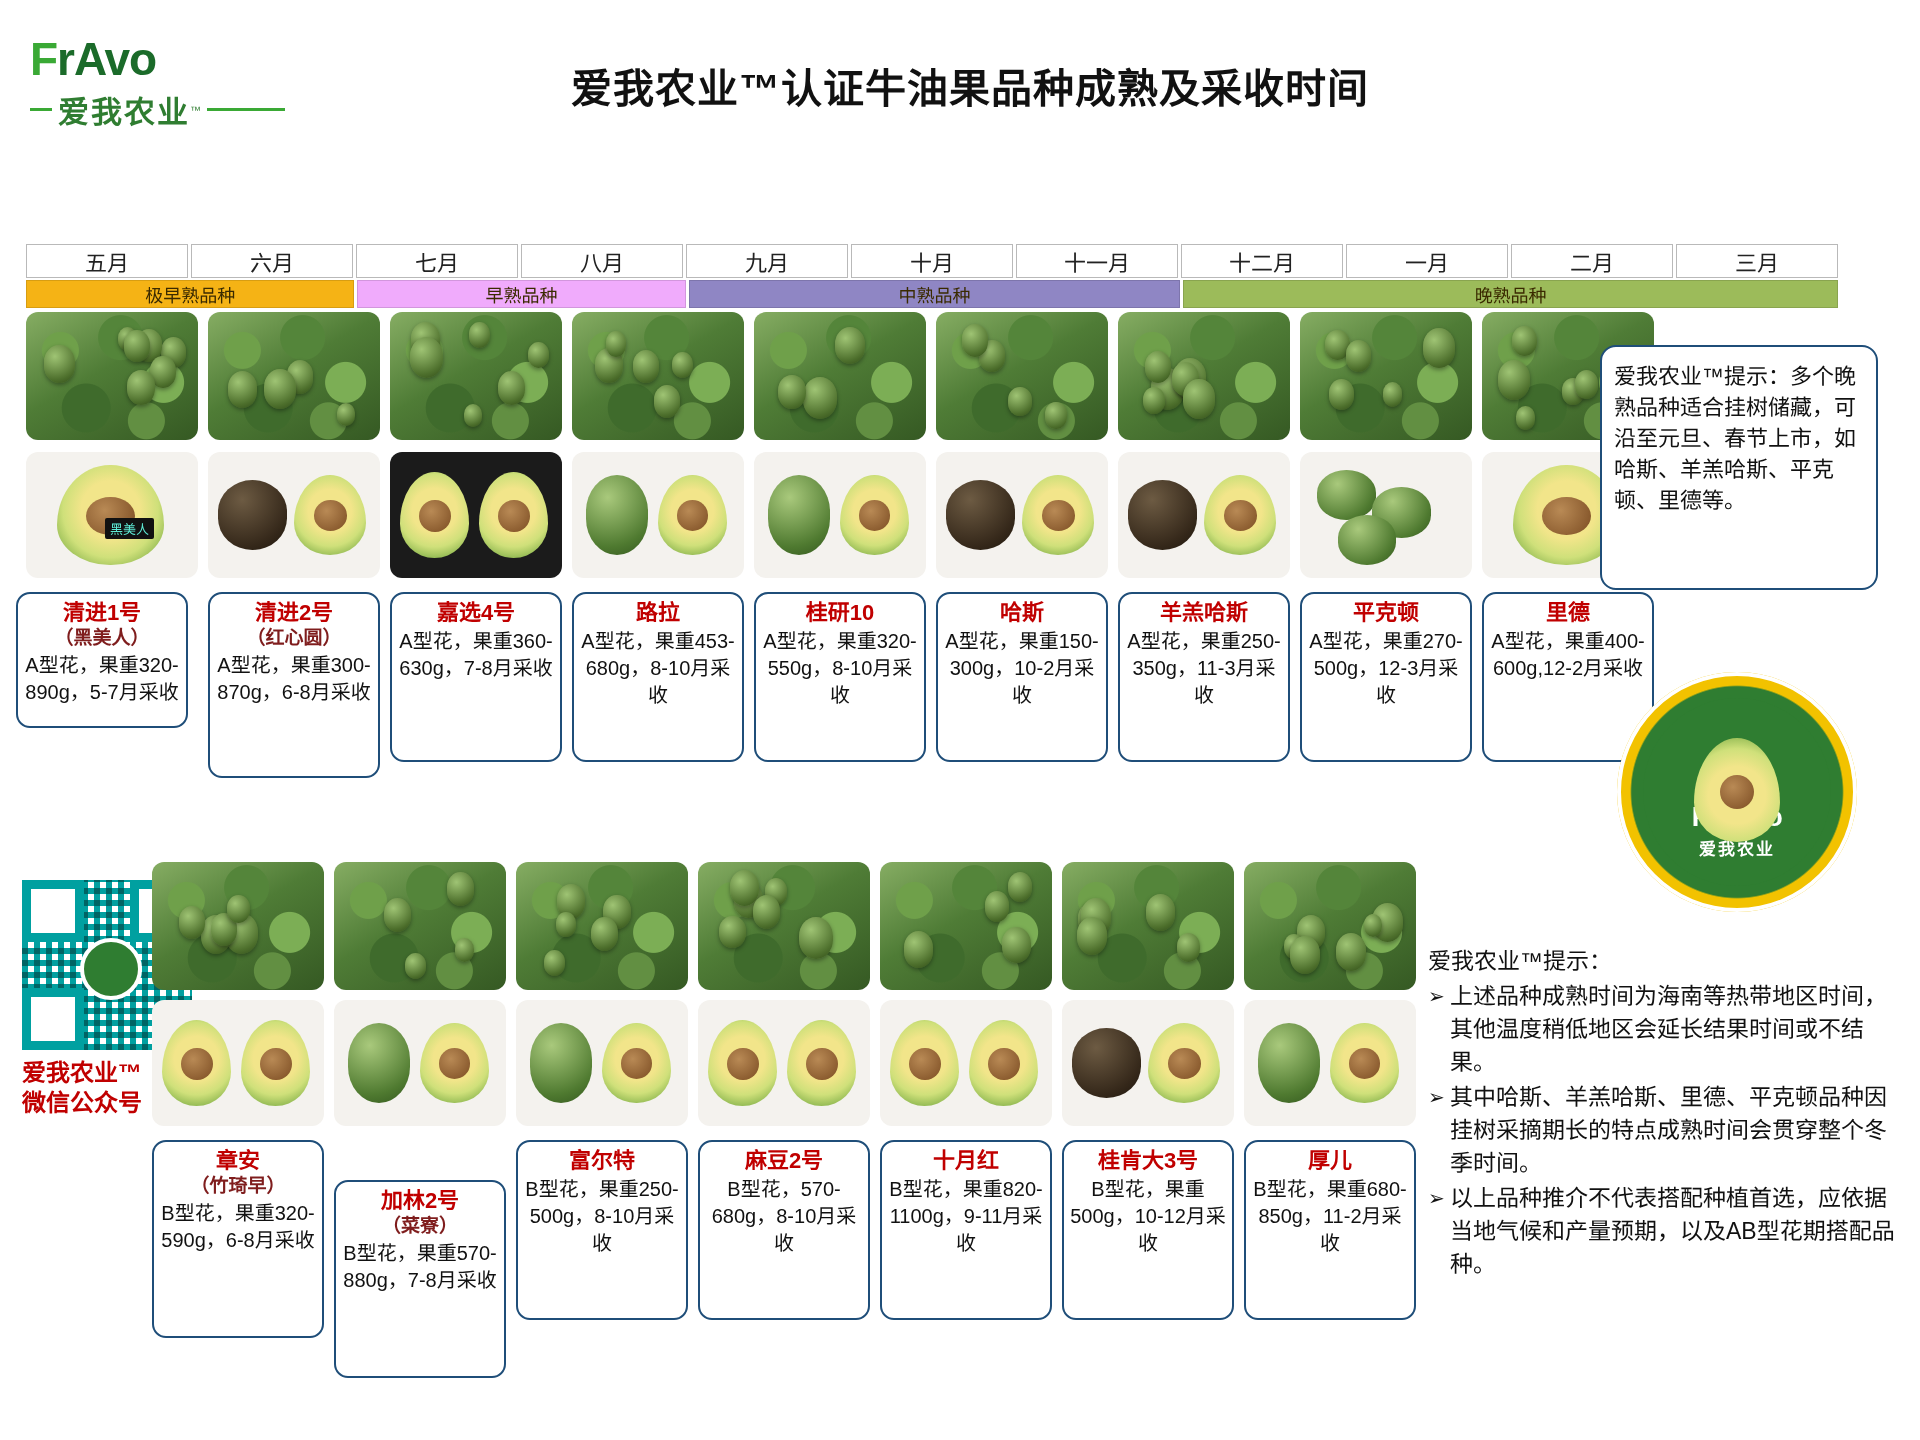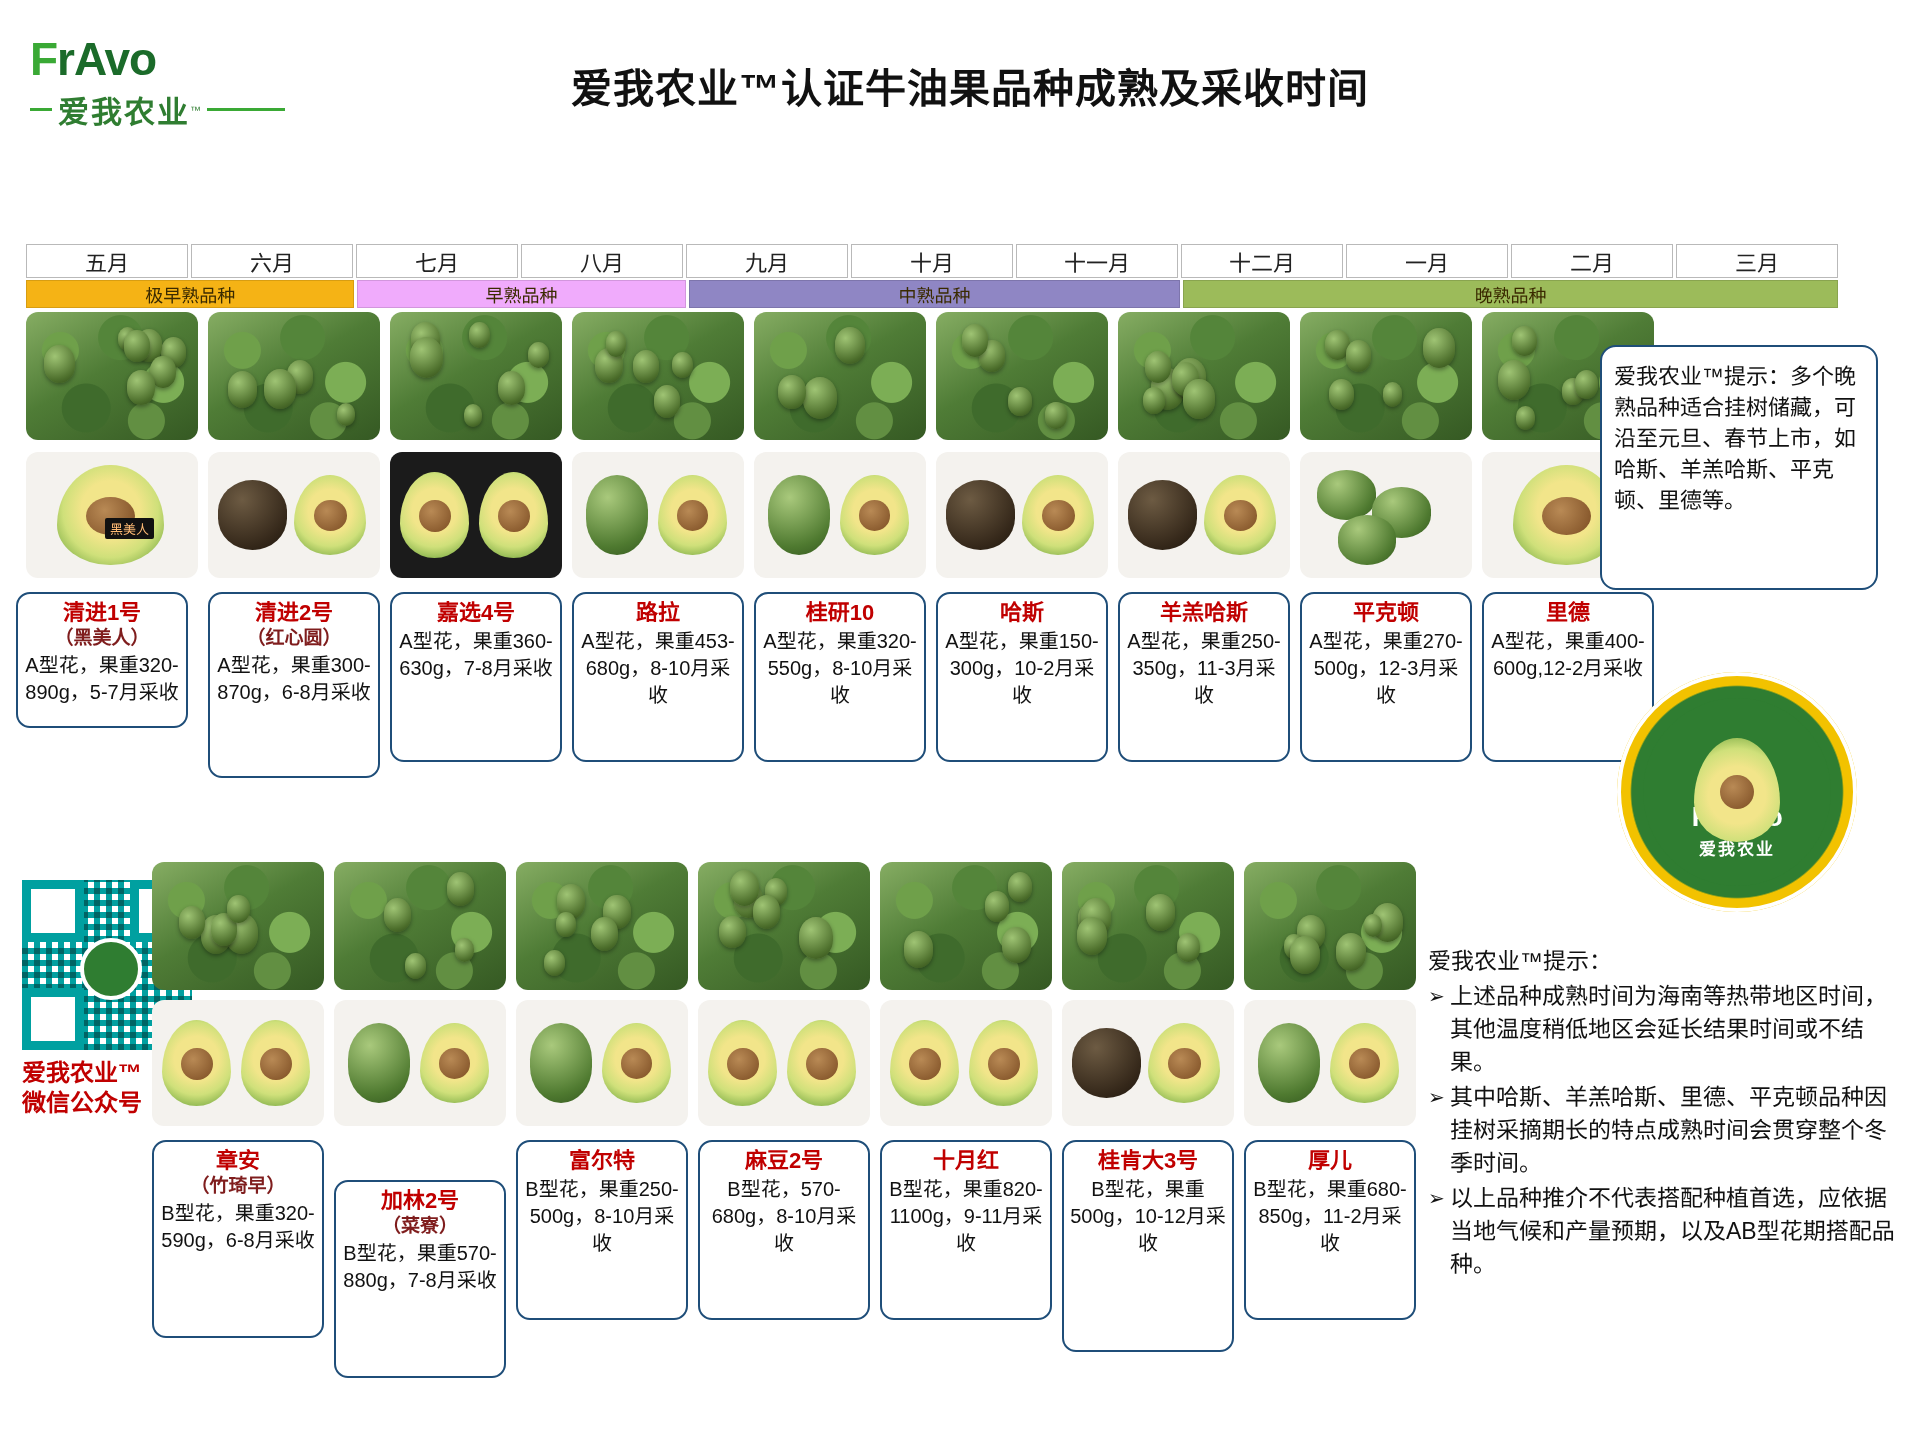--- a/index.html
+++ b/index.html
@@ -203,21 +203,21 @@
       <span class="fruit-on-tree" style="left: 80.314px; top: 65.9108px; width: 21.3447px; height: 26.6809px;"></span>
       <span class="fruit-on-tree" style="left: 92.7188px; top: 58.3743px; width: 23.0067px; height: 28.7583px;"></span>
     </div>
   </div>
 
 <div id="rowA-cuts">
     <div class="tile tile-cut" style="left: 26px; top: 452px; width: 172px; height: 126px; background: rgb(244, 242, 238);">
       <span class="half flesh" style="left: 30.96px; top: 12.6px; width: 106.64px; height: 100.8px;">
         <span class="pit" style="left: 28.7928px; top: 32.256px; width: 49.0544px; height: 38.304px;"></span>
       </span>
-      <span style="position: absolute; left: 79.12px; top: 65.52px; background: rgb(17, 17, 17); color: #fdba74; font-size: 13px; padding: 1px 5px; border-radius: 2px;">黑美人</span>
+      <span style="position: absolute; left: 79.12px; top: 65.52px; background: rgb(17, 17, 17); color: #5eead4; font-size: 13px; padding: 1px 5px; border-radius: 2px;">黑美人</span>
     </div>
     <div class="tile tile-cut" style="left: 208px; top: 452px; width: 172px; height: 126px; background: rgb(244, 242, 238);">
       <span class="whole-dark" style="left: 10.32px; top: 27.72px; width: 68.8px; height: 70.56px;"></span>
       <span class="half flesh" style="left: 86px; top: 22.68px; width: 72.24px; height: 80.64px;">
         <span class="pit" style="left: 19.5048px; top: 25.8048px; width: 33.2304px; height: 30.6432px;"></span>
       </span>
     </div>
     <div class="tile tile-cut" style="left: 390px; top: 452px; width: 172px; height: 126px; background: rgb(27, 27, 27);">
       <span class="half flesh" style="left: 10.32px; top: 20.16px; width: 68.8px; height: 85.68px;">
         <span class="pit" style="left: 18.576px; top: 27.4176px; width: 31.648px; height: 32.5584px;"></span>
@@ -445,21 +445,21 @@
       <div class="cdesc">B型花，果重250-500g，8-10月采收</div>
     </div>
     <div class="card" style="left: 698px; top: 1140px; width: 172px; height: 180px;">
       <div class="cname">麻豆2号</div>
       <div class="cdesc">B型花，570-680g，8-10月采收</div>
     </div>
     <div class="card" style="left: 880px; top: 1140px; width: 172px; height: 180px;">
       <div class="cname">十月红</div>
       <div class="cdesc">B型花，果重820-1100g，9-11月采收</div>
     </div>
-    <div class="card" style="left: 1062px; top: 1140px; width: 172px; height: 212px;">
+    <div class="card" style="left: 1062px; top: 1140px; width: 172px; height: 180px;">
       <div class="cname">桂肯大3号</div>
       <div class="cdesc">B型花，果重500g，10-12月采收</div>
     </div>
     <div class="card" style="left: 1244px; top: 1140px; width: 172px; height: 180px;">
       <div class="cname">厚儿</div>
       <div class="cdesc">B型花，果重680-850g，11-2月采收</div>
     </div>
   </div>
 
 <div id="tips2">

